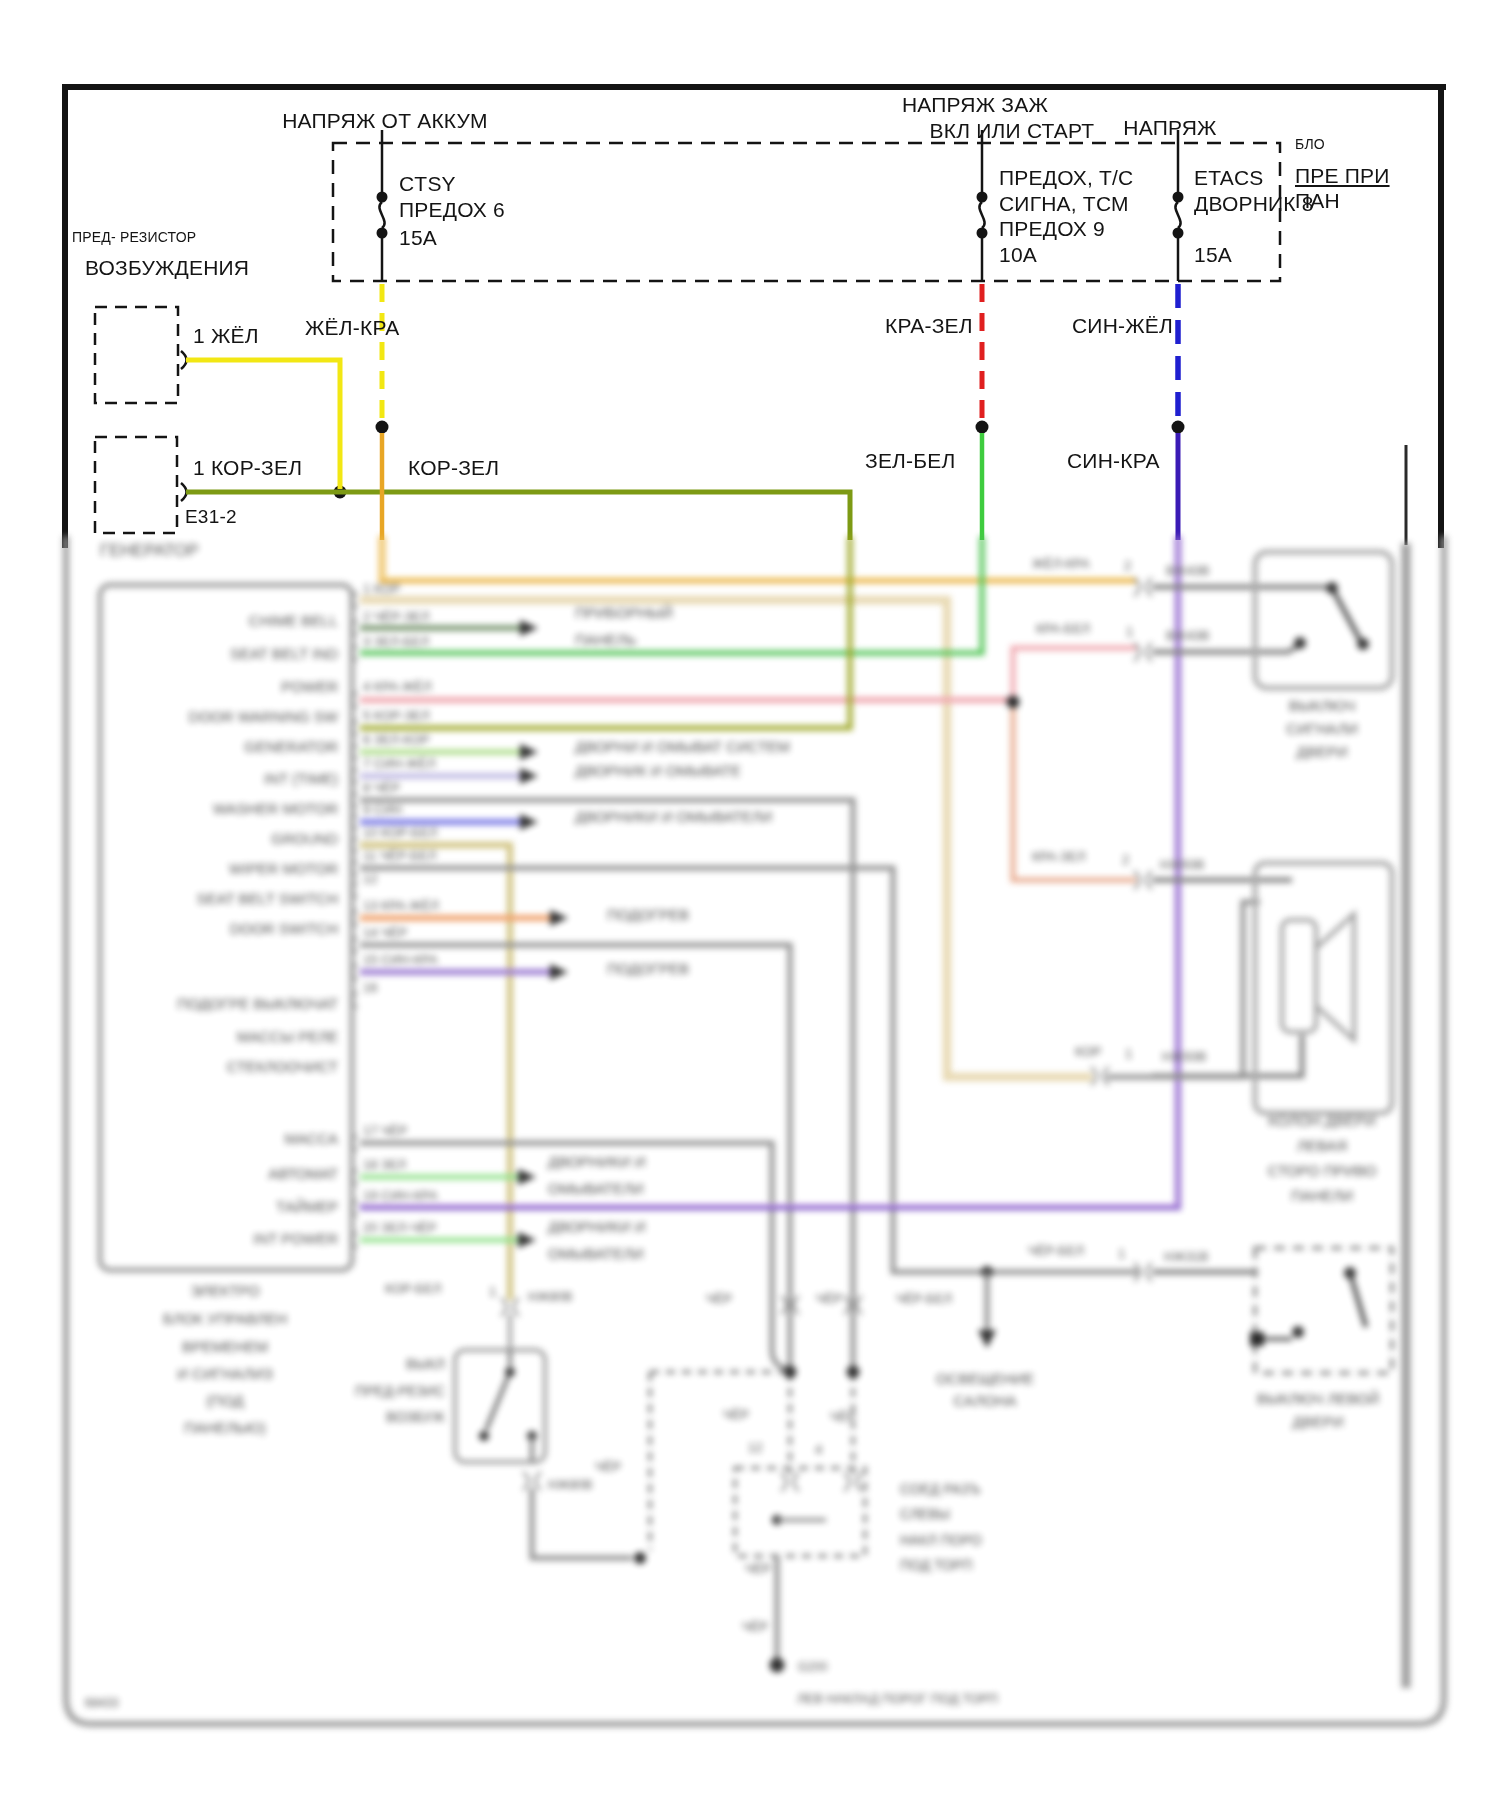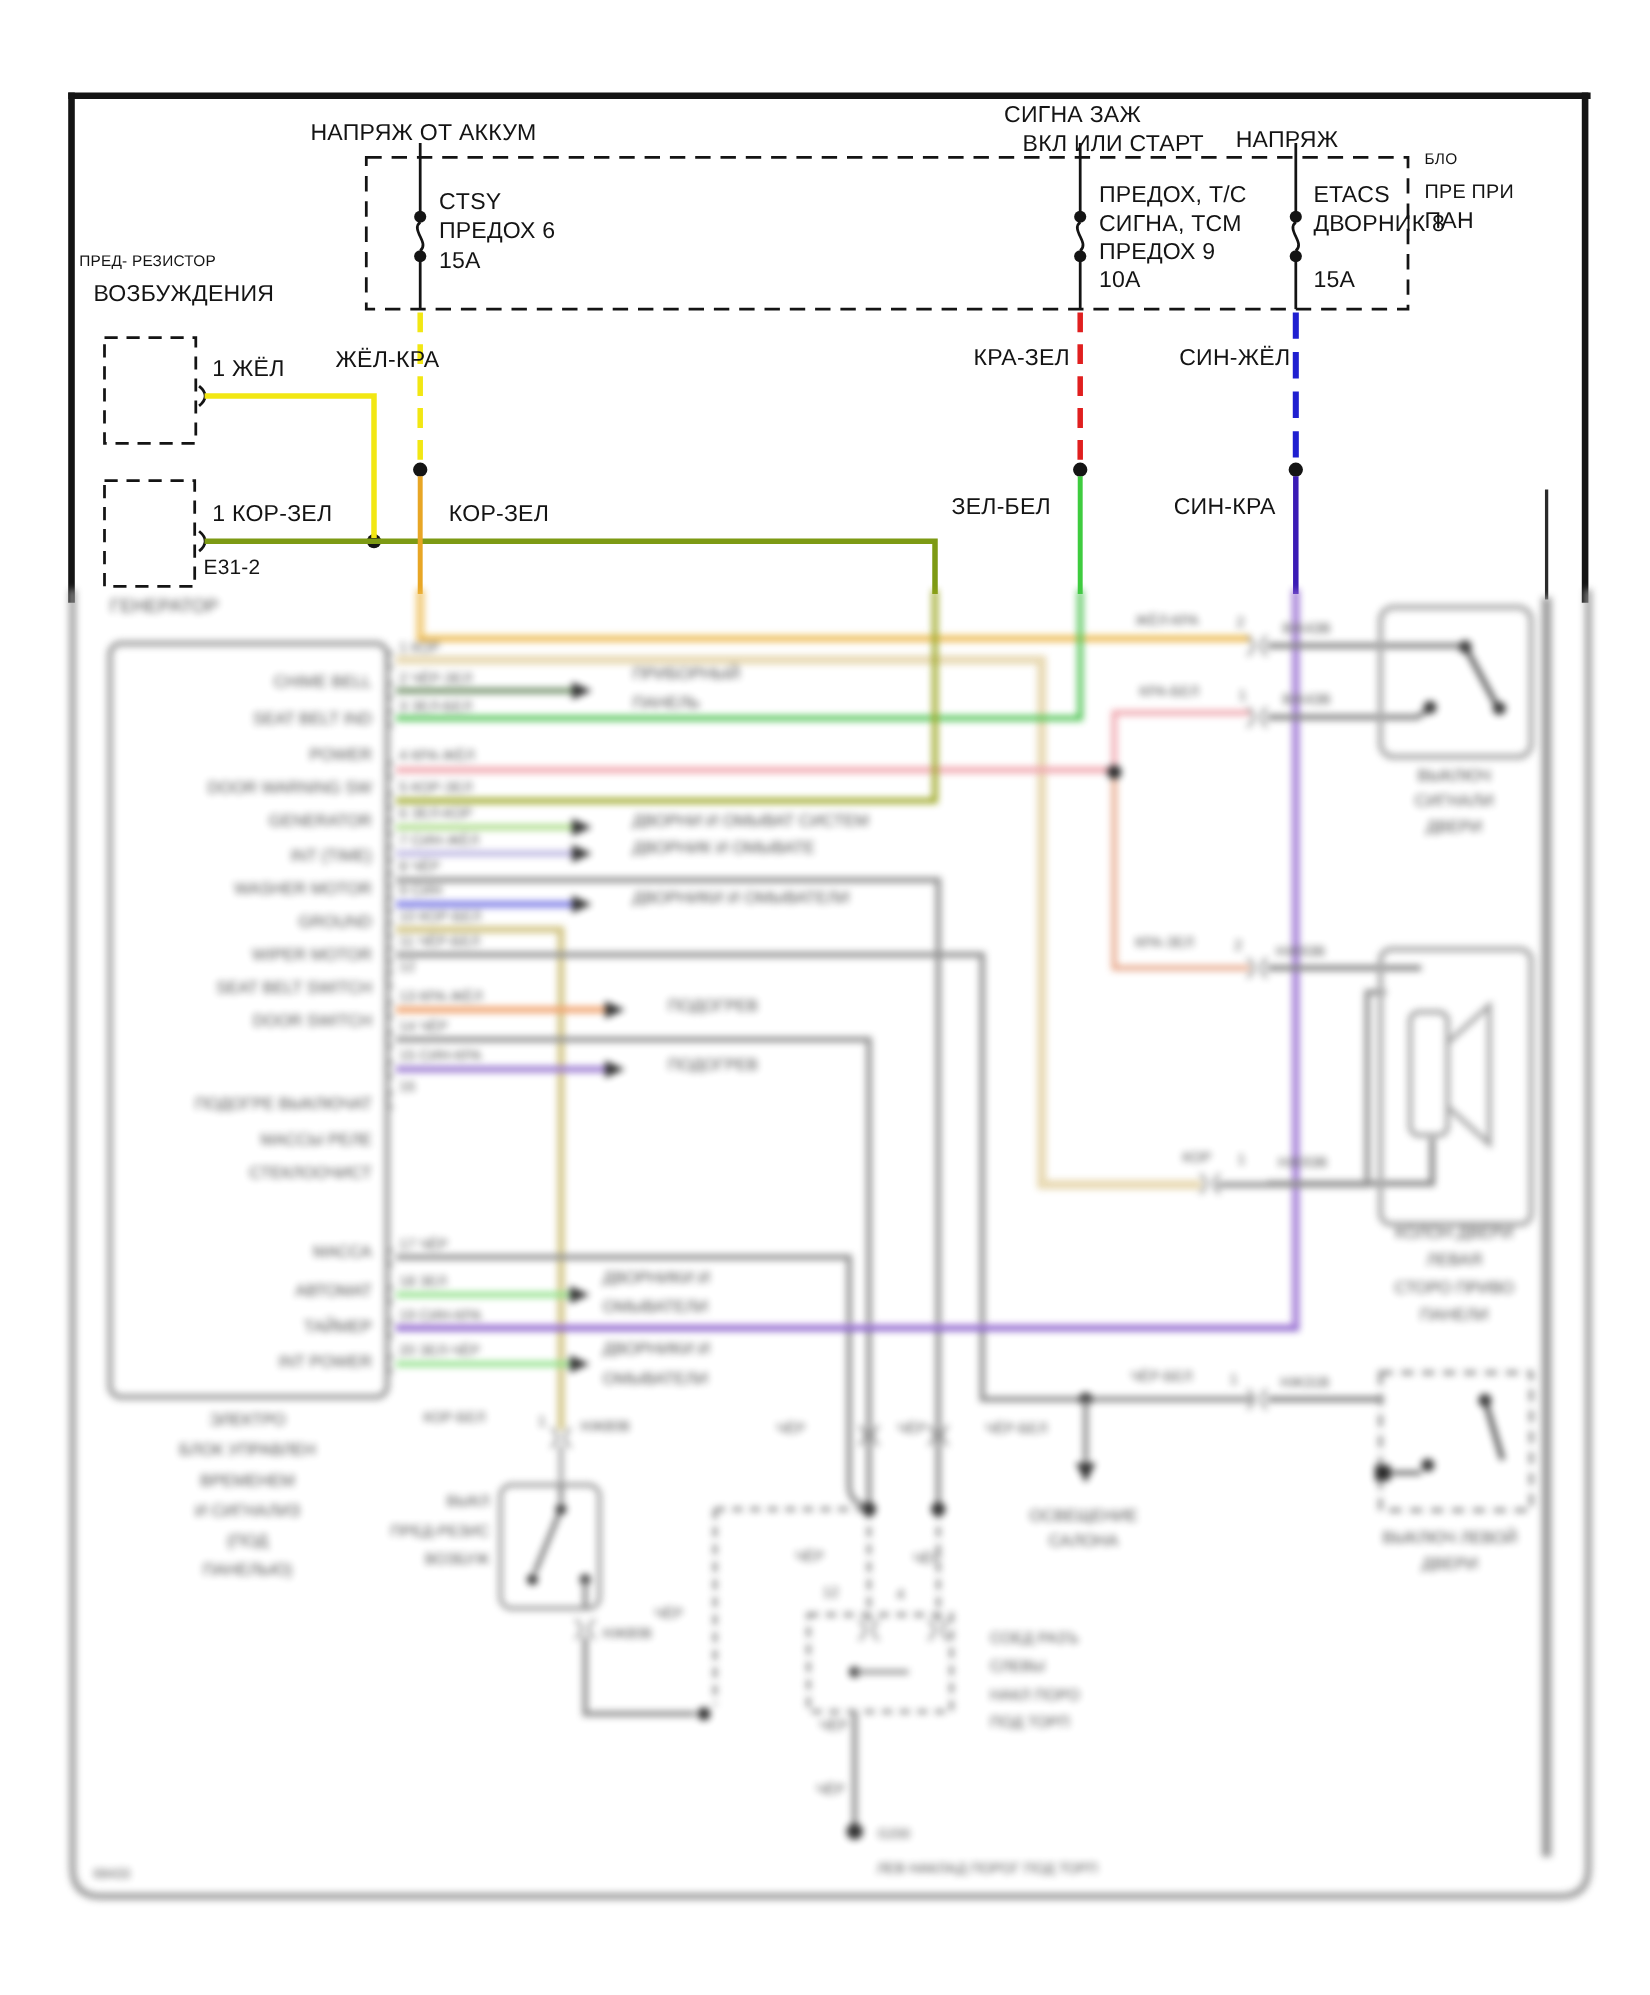--- a/index.html
+++ b/index.html
@@ -89,35 +89,35 @@
     <g>
       <line x1="1178" y1="433" x2="1178" y2="540" stroke="#3a1bb5" stroke-width="5"></line>
     </g>
     <g>
       <line x1="1406" y1="445" x2="1406" y2="545" stroke="#2a2a2a" stroke-width="3"></line>
     </g>
   </svg>
 
   <div id="crisp-text">
       <span class="txt" style="font-size: 21px; top: 109.82px; left: 385px; transform: translateX(-50%);">НАПРЯЖ ОТ АККУМ</span>
-      <span class="txt" style="font-size: 21px; top: 93.82px; left: 975px; transform: translateX(-50%);">СИГНА ЗАЖ</span>
+      <span class="txt" style="font-size: 21px; top: 93.82px; left: 975px; transform: translateX(-50%);">НАПРЯЖ ЗАЖ</span>
       <span class="txt" style="font-size: 21px; top: 120px; left: 975px; transform: translateX(-50%); margin-left: 37px;">ВКЛ ИЛИ СТАРТ</span>
       <span class="txt" style="font-size: 21px; top: 116.82px; left: 1170px; transform: translateX(-50%);">НАПРЯЖ</span>
       <span class="txt" style="font-size: 21px; top: 172.82px; left: 399px;">CTSY</span>
       <span class="txt" style="font-size: 21px; top: 198.82px; left: 399px;">ПРЕДОХ 6</span>
       <span class="txt" style="font-size: 21px; top: 226.82px; left: 399px;">15А</span>
       <span class="txt" style="font-size: 21px; top: 166.82px; left: 999px;">ПРЕДОХ, Т/С</span>
       <span class="txt" style="font-size: 21px; top: 192.82px; left: 999px;">СИГНА, ТСМ</span>
       <span class="txt" style="font-size: 21px; top: 217.82px; left: 999px;">ПРЕДОХ 9</span>
       <span class="txt" style="font-size: 21px; top: 243.82px; left: 999px;">10А</span>
       <span class="txt" style="font-size: 21px; top: 166.82px; left: 1194px;">ETACS</span>
       <span class="txt" style="font-size: 21px; top: 192.82px; left: 1194px;">ДВОРНИК 8</span>
       <span class="txt" style="font-size: 21px; top: 243.82px; left: 1194px;">15А</span>
       <span class="txt" style="font-size: 14px; top: 136.82px; left: 1295px;">БЛО</span>
-      <span class="txt" style="font-size: 18px; top: 164.82px; left: 1295px;">ПРЕ ПРИ</span>
+      <span class="txt" style="font-size: 21px; top: 164.82px; left: 1295px; text-decoration: underline;">ПРЕ ПРИ</span>
       <span class="txt" style="font-size: 21px; top: 190px; left: 1295px;">ПАН</span>
       <span class="txt" style="font-size: 14px; top: 229.82px; left: 72px;">ПРЕД- РЕЗИСТОР</span>
       <span class="txt" style="font-size: 21px; top: 256.82px; left: 85px;">ВОЗБУЖДЕНИЯ</span>
       <span class="txt" style="font-size: 21px; top: 317px; left: 305px;">ЖЁЛ-КРА</span>
       <span class="txt" style="font-size: 21px; top: 314.82px; left: 885px;">КРА-ЗЕЛ</span>
       <span class="txt" style="font-size: 21px; top: 314.82px; left: 1072px;">СИН-ЖЁЛ</span>
       <span class="txt" style="font-size: 21px; top: 449.82px; left: 865px;">ЗЕЛ-БЕЛ</span>
       <span class="txt" style="font-size: 21px; top: 449.82px; left: 1067px;">СИН-КРА</span>
       <span class="txt" style="font-size: 21px; top: 324.82px; left: 193px;">1 ЖЁЛ</span>
       <span class="txt" style="font-size: 21px; top: 456.82px; left: 193px;">1 КОР-ЗЕЛ</span>

